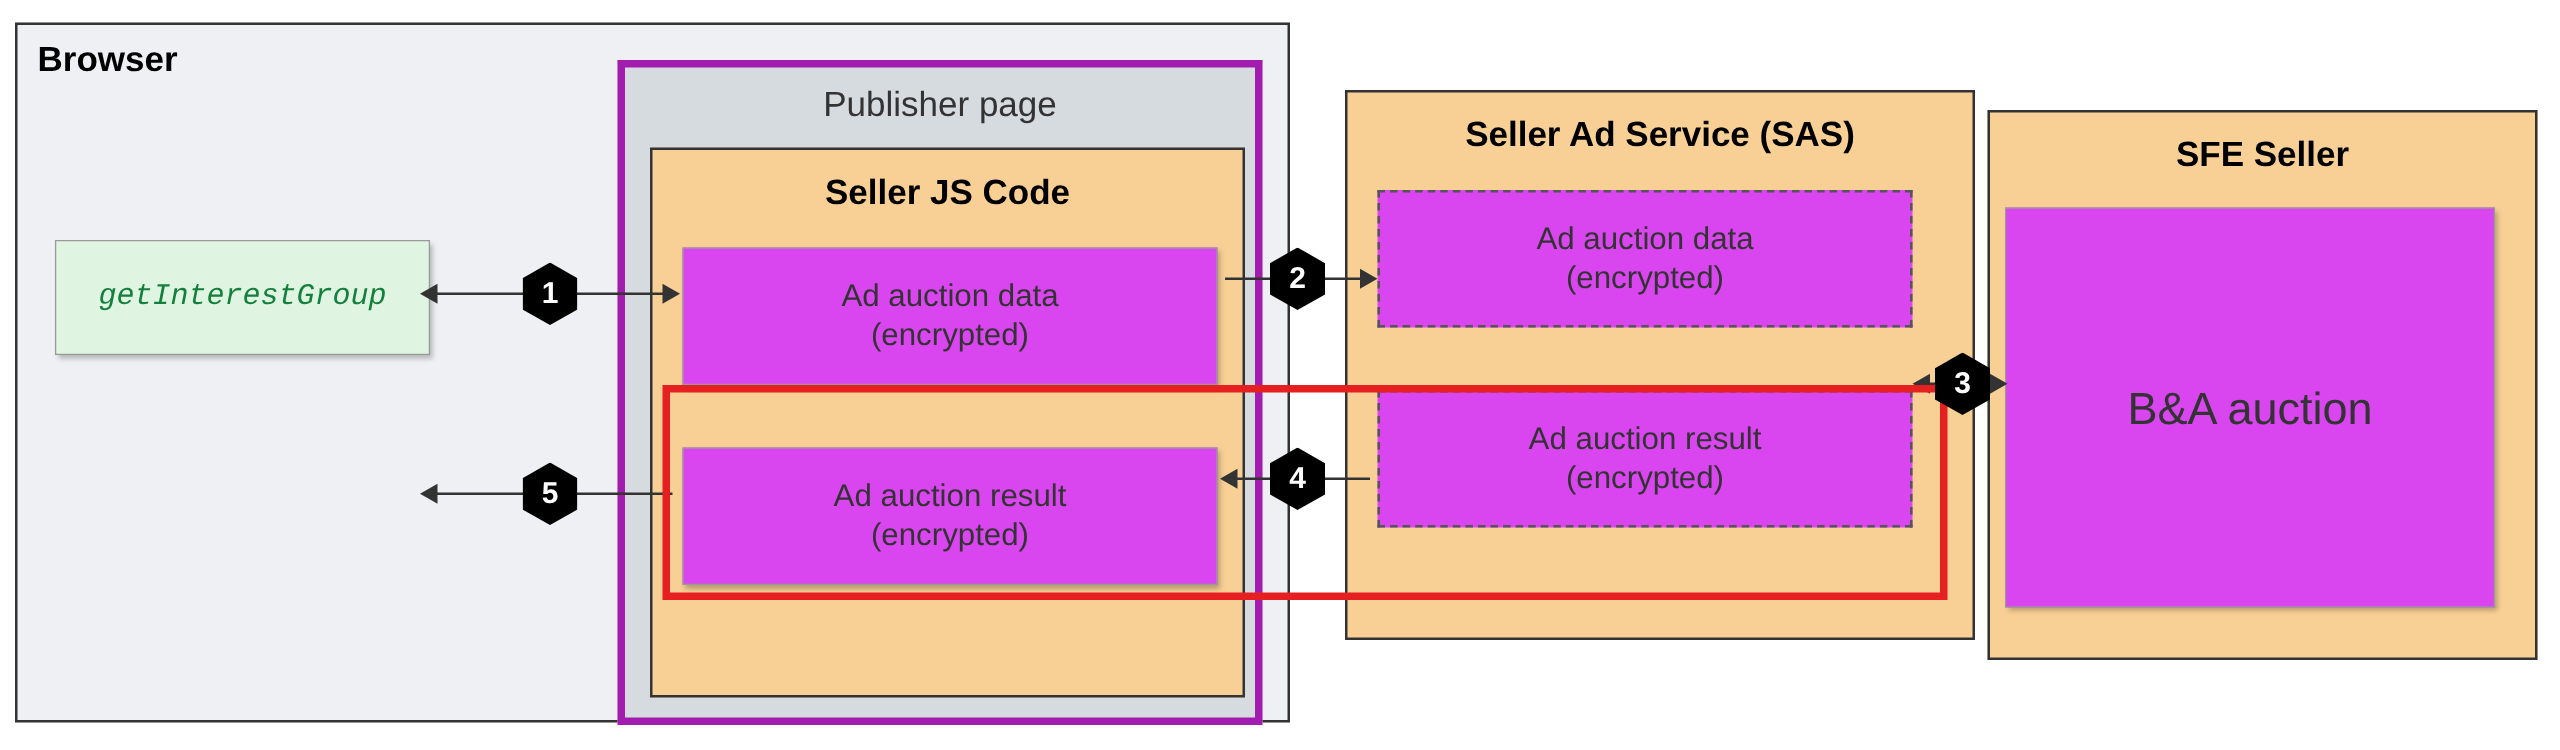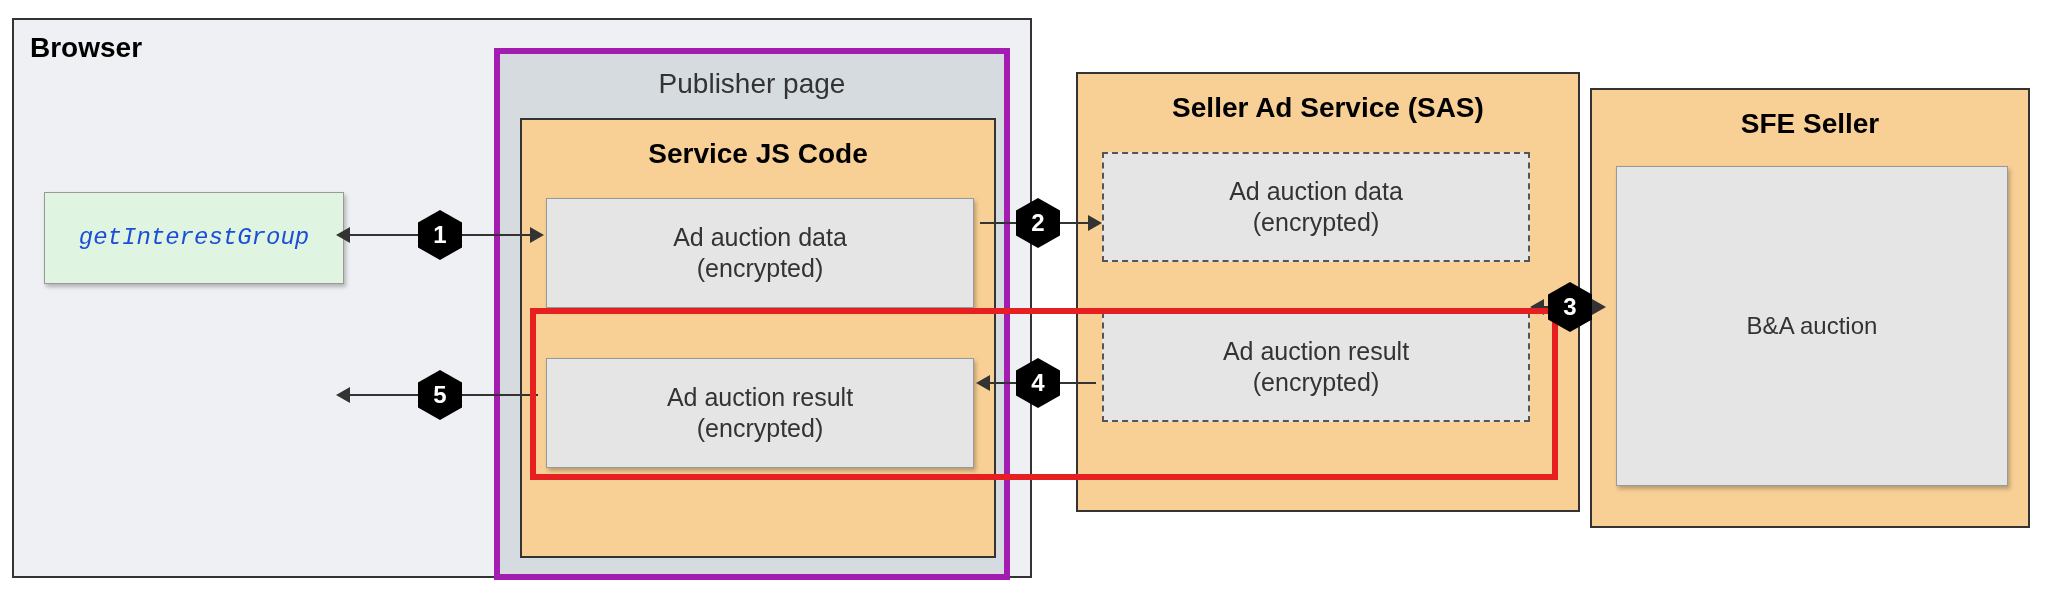--- a/index.html
+++ b/index.html
@@ -37,21 +37,21 @@
     background: #dff5e1;
     border: 1px solid #999;
     box-shadow: 2px 3px 4px rgba(0,0,0,0.25);
     display: flex;
     align-items: center;
     justify-content: center;
     text-align: center;
     font-family: "Courier New", monospace;
     font-style: italic;
     font-size: 24px;
-    color: #1d4ed8;
+    color: #15803d;
     padding: 8px;
     line-height: 1.15;
   }
   .publisher-box {
     position: absolute;
     left: 480px;
     top: 28px;
     width: 516px;
     height: 532px;
     border: 6px solid #a21caf;
@@ -90,43 +90,43 @@
   }
   .panel-title {
     text-align: center;
     font-size: 28px;
     font-weight: bold;
     color: #000;
     padding-top: 18px;
   }
   .inner-box {
     position: absolute;
-    background: #e5e5e5;
+    background: #d946ef;
     border: 1px solid #999;
     box-shadow: 2px 3px 4px rgba(0,0,0,0.25);
     display: flex;
     flex-direction: column;
     align-items: center;
     justify-content: center;
     font-size: 25px;
     color: #333;
     text-align: center;
     line-height: 1.25;
   }
   .inner-dashed {
     border: 2px dashed #555;
     box-shadow: none;
   }
   .italic { }
   .sfe-inner {
-    left: 24px;
+    left: 12px;
     top: 76px;
     width: 392px;
     height: 320px;
-    font-size: 24px;
+    font-size: 36px;
   }
   .hexagon {
     position: absolute;
     width: 44px;
     height: 50px;
     background: #000;
     color: #fff;
     display: flex;
     align-items: center;
     justify-content: center;
@@ -174,21 +174,21 @@
   <div class="api-box" style="top:172px;">
     <div>
       <span>getInterestGroup</span><br>
     </div>
   </div>
 
   <div class="publisher-box">
     <div class="publisher-label">Publisher page</div>
 
     <div class="orange-panel seller-panel">
-      <div class="panel-title">Service JS Code</div>
+      <div class="panel-title">Seller JS Code</div>
 
       <div class="inner-box" style="left:24px; top:78px; width:428px; height:110px;">
         <span>Ad auction data</span>
         <span class="italic">(encrypted)</span>
       </div>
       <div class="inner-box" style="left:24px; top:238px; width:428px; height:110px;">
         <span>Ad auction result</span>
         <span class="italic">(encrypted)</span>
       </div>
     </div>

